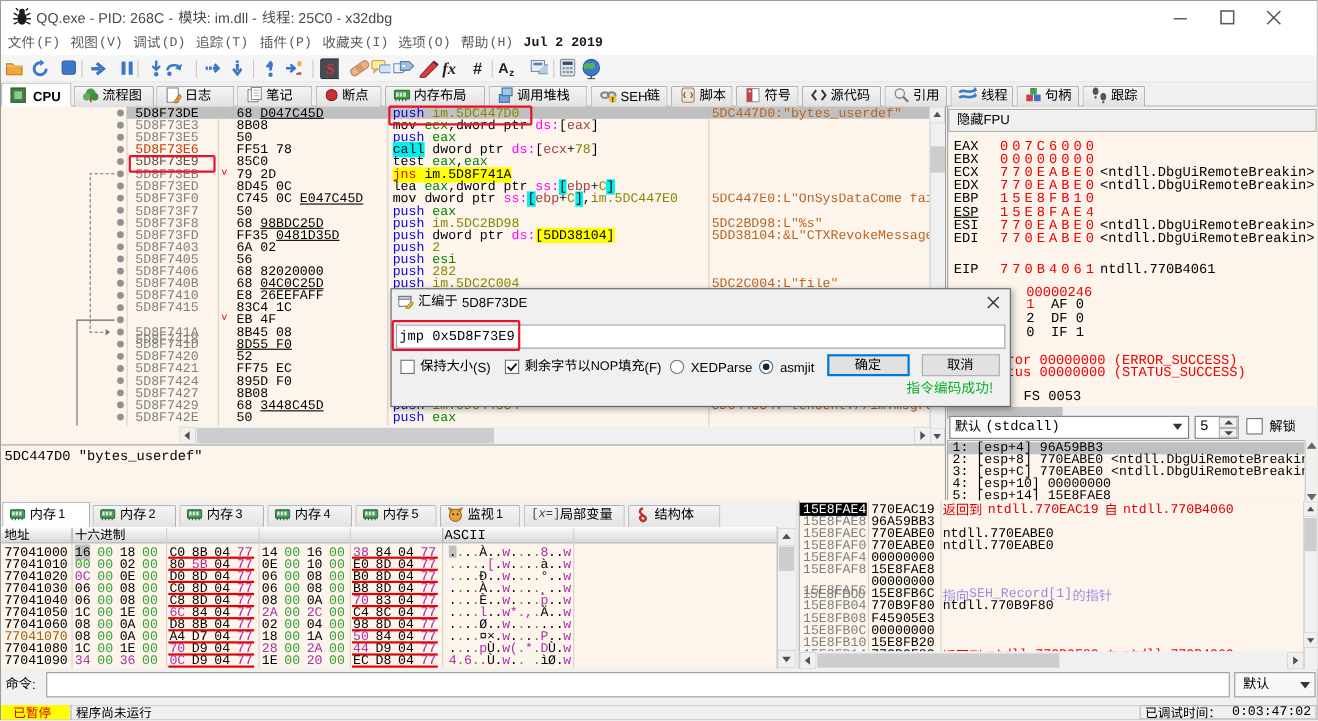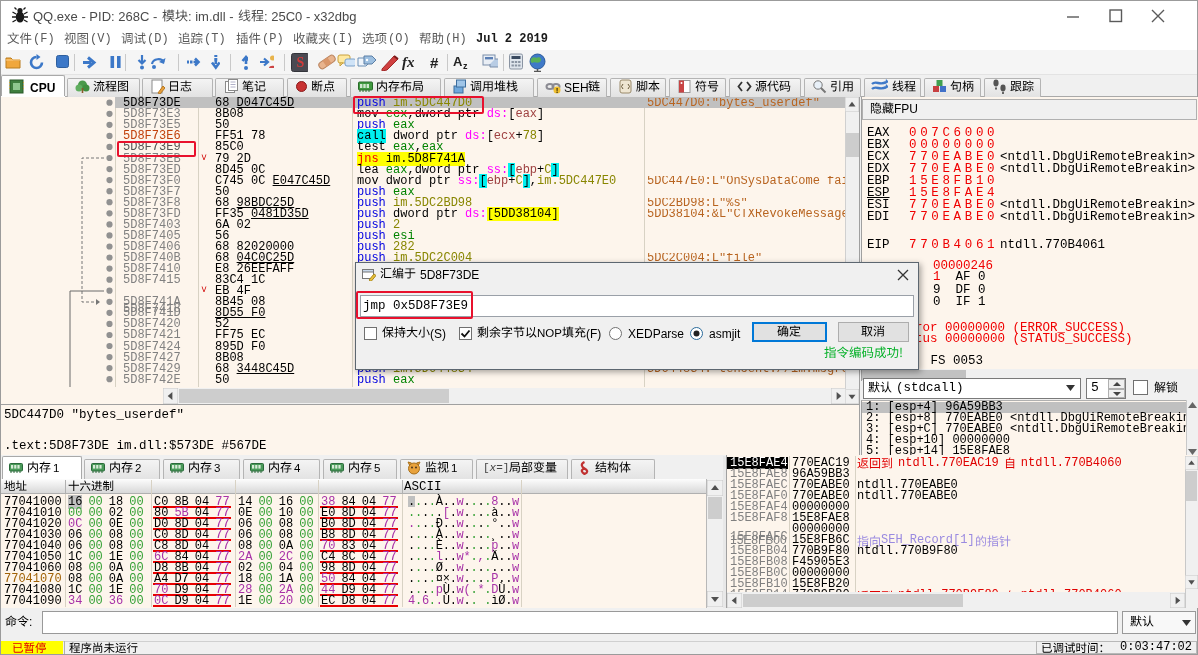--- a/index.html
+++ b/index.html
@@ -599,21 +599,20 @@
       <path d="M5 8l5-4v8z" fill="#505050" transform="scale(0.9375,1.0)"></path>
     </svg>
     <svg style="position:absolute;left:831px;top:388px" width="15" height="16">
       <rect width="15" height="16" fill="#f0f0f0" stroke="#c8c8c8" stroke-width="1"></rect>
       <path d="M11 8 6 4v8z" fill="#505050" transform="scale(0.9375,1.0)"></path>
     </svg>
     <div style="position:absolute;left:179px;top:389px;width:270px;height:14px;background:#cdcdcd"></div>
     <div style="position:absolute;left:1px;top:387px;width:162px;height:17px;background:#fdf5ec"></div>
     <div style="position:absolute;left:1px;top:404px;width:859px;height:53px;background:#fdf5ec;border-top:1px solid #a0a0a0;border-right:1px solid #a0a0a0;box-sizing:border-box"></div>
     <div style="position:absolute;left:4px;top:409px;font-family:'Liberation Mono',monospace;font-size:12.5px;line-height:12px;white-space:pre;color:#000;">5DC447D0 "bytes_userdef"</div>
-    <div style="position:absolute;left:4px;top:439.5px;font-family:'Liberation Mono',monospace;font-size:12.5px;line-height:12px;white-space:pre;color:#000;">.text:5D8F73DE im.dll:$573DE #567DE</div>
     <div style="position:absolute;left:861px;top:97px;width:337px;height:360px;background:#fdf5ec;border-left:1px solid #a0a0a0;box-sizing:border-box"></div>
     <div style="position:absolute;left:862px;top:99px;width:335px;height:21px;background:#f0f0f0;border:1px solid #b0b0b0;box-sizing:border-box"></div>
     <svg style="position:absolute;left:870px;top:102px;overflow:visible" width="24" height="15" fill="#000">
       <use href="#g46" transform="translate(0.0,10.6) scale(0.04800,-0.04800)"></use>
       <use href="#g14" transform="translate(12.0,10.6) scale(0.04800,-0.04800)"></use>
     </svg>
     <div style="position:absolute;left:894.0px;top:102px;font-family:'Liberation Sans',sans-serif;font-size:12px;line-height:14px;white-space:pre;color:#000;">FPU</div>
     <div style="position:absolute;left:867px;top:127px;font-family:'Liberation Mono',monospace;font-size:12.5px;line-height:12px;white-space:pre;color:#000;"><span style="">EAX</span></div>
     <div style="position:absolute;left:909px;top:127px;font-family:'Liberation Mono',monospace;font-size:12.5px;line-height:12px;white-space:pre;color:#f00000;letter-spacing:3.65px;">007C6000</div>
     <div style="position:absolute;left:867px;top:139px;font-family:'Liberation Mono',monospace;font-size:12.5px;line-height:12px;white-space:pre;color:#000;"><span style="">EBX</span></div>
@@ -632,21 +631,21 @@
     <div style="position:absolute;left:909px;top:199px;font-family:'Liberation Mono',monospace;font-size:12.5px;line-height:12px;white-space:pre;color:#f00000;letter-spacing:3.65px;">770EABE0</div>
     <div style="position:absolute;left:1000px;top:199px;font-family:'Liberation Mono',monospace;font-size:12.5px;line-height:12px;white-space:pre;color:#000;">&lt;ntdll.DbgUiRemoteBreakin&gt;</div>
     <div style="position:absolute;left:867px;top:211px;font-family:'Liberation Mono',monospace;font-size:12.5px;line-height:12px;white-space:pre;color:#000;"><span style="">EDI</span></div>
     <div style="position:absolute;left:909px;top:211px;font-family:'Liberation Mono',monospace;font-size:12.5px;line-height:12px;white-space:pre;color:#f00000;letter-spacing:3.65px;">770EABE0</div>
     <div style="position:absolute;left:1000px;top:211px;font-family:'Liberation Mono',monospace;font-size:12.5px;line-height:12px;white-space:pre;color:#000;">&lt;ntdll.DbgUiRemoteBreakin&gt;</div>
     <div style="position:absolute;left:867px;top:239px;font-family:'Liberation Mono',monospace;font-size:12.5px;line-height:12px;white-space:pre;color:#000;">EIP</div>
     <div style="position:absolute;left:909px;top:239px;font-family:'Liberation Mono',monospace;font-size:12.5px;line-height:12px;white-space:pre;color:#f00000;letter-spacing:3.65px;">770B4061</div>
     <div style="position:absolute;left:1000px;top:239px;font-family:'Liberation Mono',monospace;font-size:12.5px;line-height:12px;white-space:pre;color:#000;">ntdll.770B4061</div>
     <div style="position:absolute;left:933px;top:260px;font-family:'Liberation Mono',monospace;font-size:12.5px;line-height:12px;white-space:pre;color:#f00000;">00000246</div>
     <div style="position:absolute;left:933px;top:271px;font-family:'Liberation Mono',monospace;font-size:12.5px;line-height:12px;white-space:pre;color:#000;"><span style="color:#f00000">1</span>  AF 0</div>
-    <div style="position:absolute;left:933px;top:283.5px;font-family:'Liberation Mono',monospace;font-size:12.5px;line-height:12px;white-space:pre;color:#000;">9  DF 0</div>
+    <div style="position:absolute;left:933px;top:283.5px;font-family:'Liberation Mono',monospace;font-size:12.5px;line-height:12px;white-space:pre;color:#000;">2  DF 0</div>
     <div style="position:absolute;left:933px;top:296px;font-family:'Liberation Mono',monospace;font-size:12.5px;line-height:12px;white-space:pre;color:#000;">0  IF 1</div>
     <div style="position:absolute;left:870px;top:321.5px;font-family:'Liberation Mono',monospace;font-size:12.5px;line-height:12px;white-space:pre;color:#f00000;">LastError 00000000 (ERROR_SUCCESS)</div>
     <div style="position:absolute;left:862.5px;top:333px;font-family:'Liberation Mono',monospace;font-size:12.5px;line-height:12px;white-space:pre;color:#f00000;">LastStatus 00000000 (STATUS_SUCCESS)</div>
     <div style="position:absolute;left:930.5px;top:354.5px;font-family:'Liberation Mono',monospace;font-size:12.5px;line-height:12px;white-space:pre;color:#000;">FS 0053</div>
     <div style="position:absolute;left:862px;top:369px;width:336px;height:12px;background:#f0f0f0"></div>
     <div style="position:absolute;left:862px;top:370px;width:104px;height:10px;background:#c1c1c1"></div>
     <div style="position:absolute;left:861px;top:381px;width:337px;height:19px;background:#f0f0f0"></div>
     <div style="position:absolute;left:863px;top:378px;width:218px;height:21px;background:#fff;border:1px solid #7a7a7a;box-sizing:border-box"></div>
     <svg style="position:absolute;left:868px;top:381px;overflow:visible" width="24" height="15" fill="#000">
       <use href="#g47" transform="translate(0.0,10.6) scale(0.04800,-0.04800)"></use>

